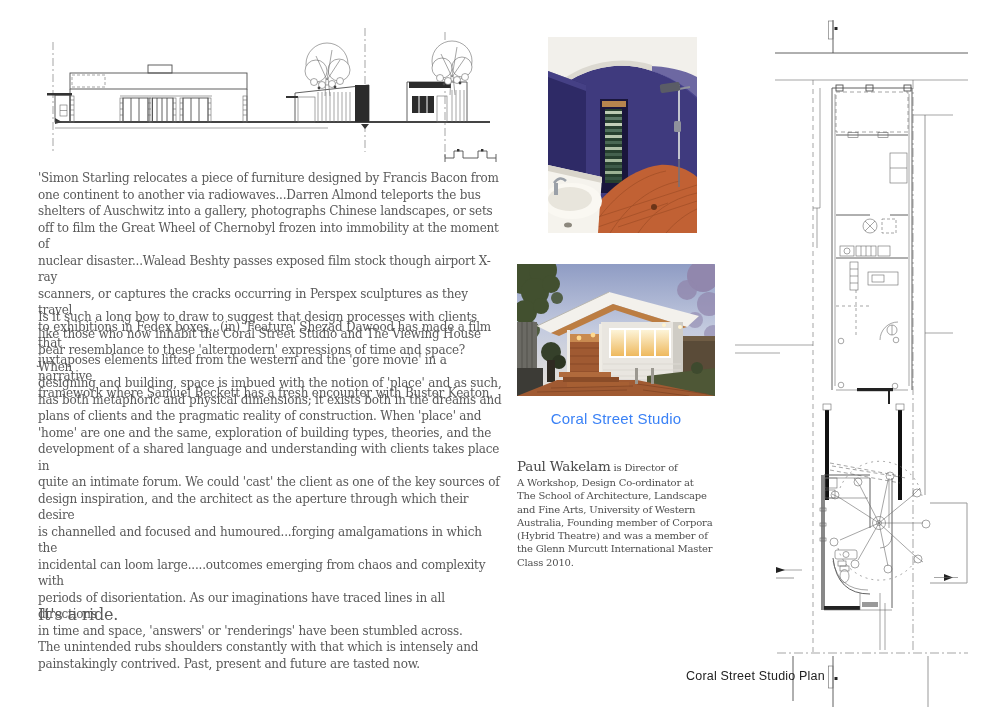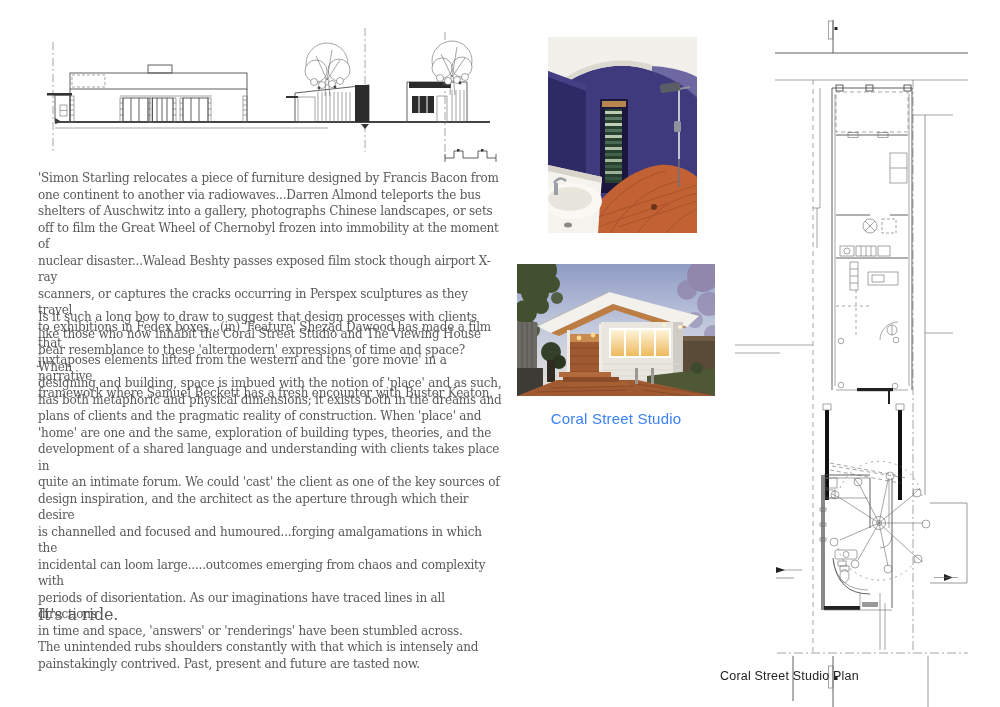--- a/index.html
+++ b/index.html
@@ -23,21 +23,21 @@
   
   .caption{
     font-family:"Liberation Sans", sans-serif;
     color:#3b82f6;
   }
   .photo-caption{
     left:517px;top:410px;width:198px;text-align:center;
     font-size:15px;letter-spacing:0.2px;
   }
   .plan-caption{
-    left:720px;top:669px;
+    left:686px;top:669px;
     font-size:12.5px;letter-spacing:0.2px;color:#222;
   }
   
   .bio{left:517px;top:459px;width:212px;color:#4f4f4f;}
   .bio-first{font-size:10px;letter-spacing:-0.2px;line-height:14px;}
   .bio-name{font-size:13.5px;letter-spacing:-0.2px;color:#4a4a4a;}
   .bio-rest{font-size:10px;line-height:13.3px;letter-spacing:-0.2px;margin-top:1px;}
   
   svg{display:block;}
   .ln{stroke:#4f4f4f;stroke-width:0.9;fill:none;}
@@ -406,20 +406,30 @@
         <line x1="126" y1="126" x2="172" y2="132"></line>
     </g>
     <rect x="118" y="104" width="3" height="16" fill="#9b9890"></rect>
     <rect x="134" y="104" width="3" height="16" fill="#9b9890"></rect>
   </g>
 </svg>
 
 <div class="abs caption photo-caption">Coral Street Studio</div>
 
 <div class="abs bio">
+  <div class="bio-first">
+    <span class="bio-name">Paul Wakelam</span><span> is Director of</span>
+  </div>
+  <div class="bio-rest lines">A Workshop, Design Co-ordinator at
+The School of Architecture, Landscape
+and Fine Arts, University of Western
+Australia, Founding member of Corpora
+(Hybrid Theatre) and was a member of
+the Glenn Murcutt International Master
+Class 2010.</div>
 </div>
 
 <svg class="abs" style="left:720px;top:8px" width="280" height="699" viewBox="0 0 280 699">
 
   <g>
     <line class="ln" x1="113" y1="12" x2="113" y2="45"></line>
     <rect class="lnthin" x="108.5" y="13" width="4.5" height="18"></rect>
     <rect x="114.5" y="19" width="3" height="3" fill="#222"></rect>
   </g>
 

